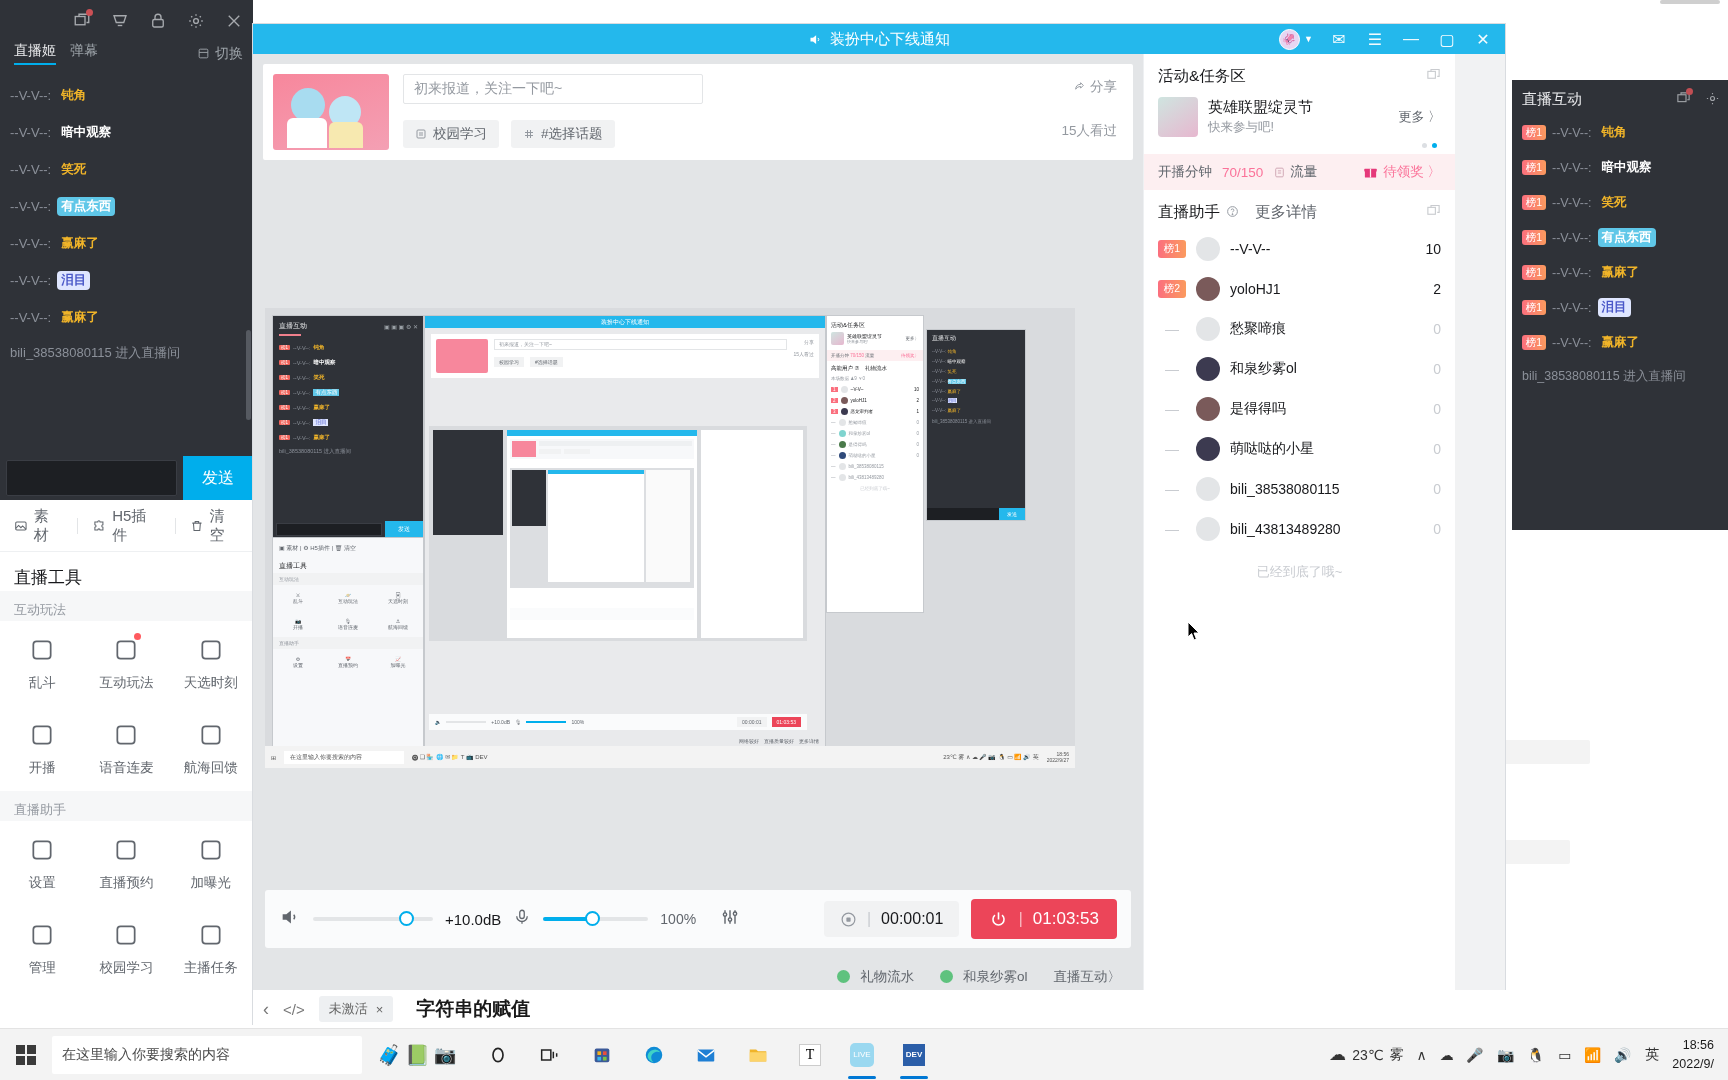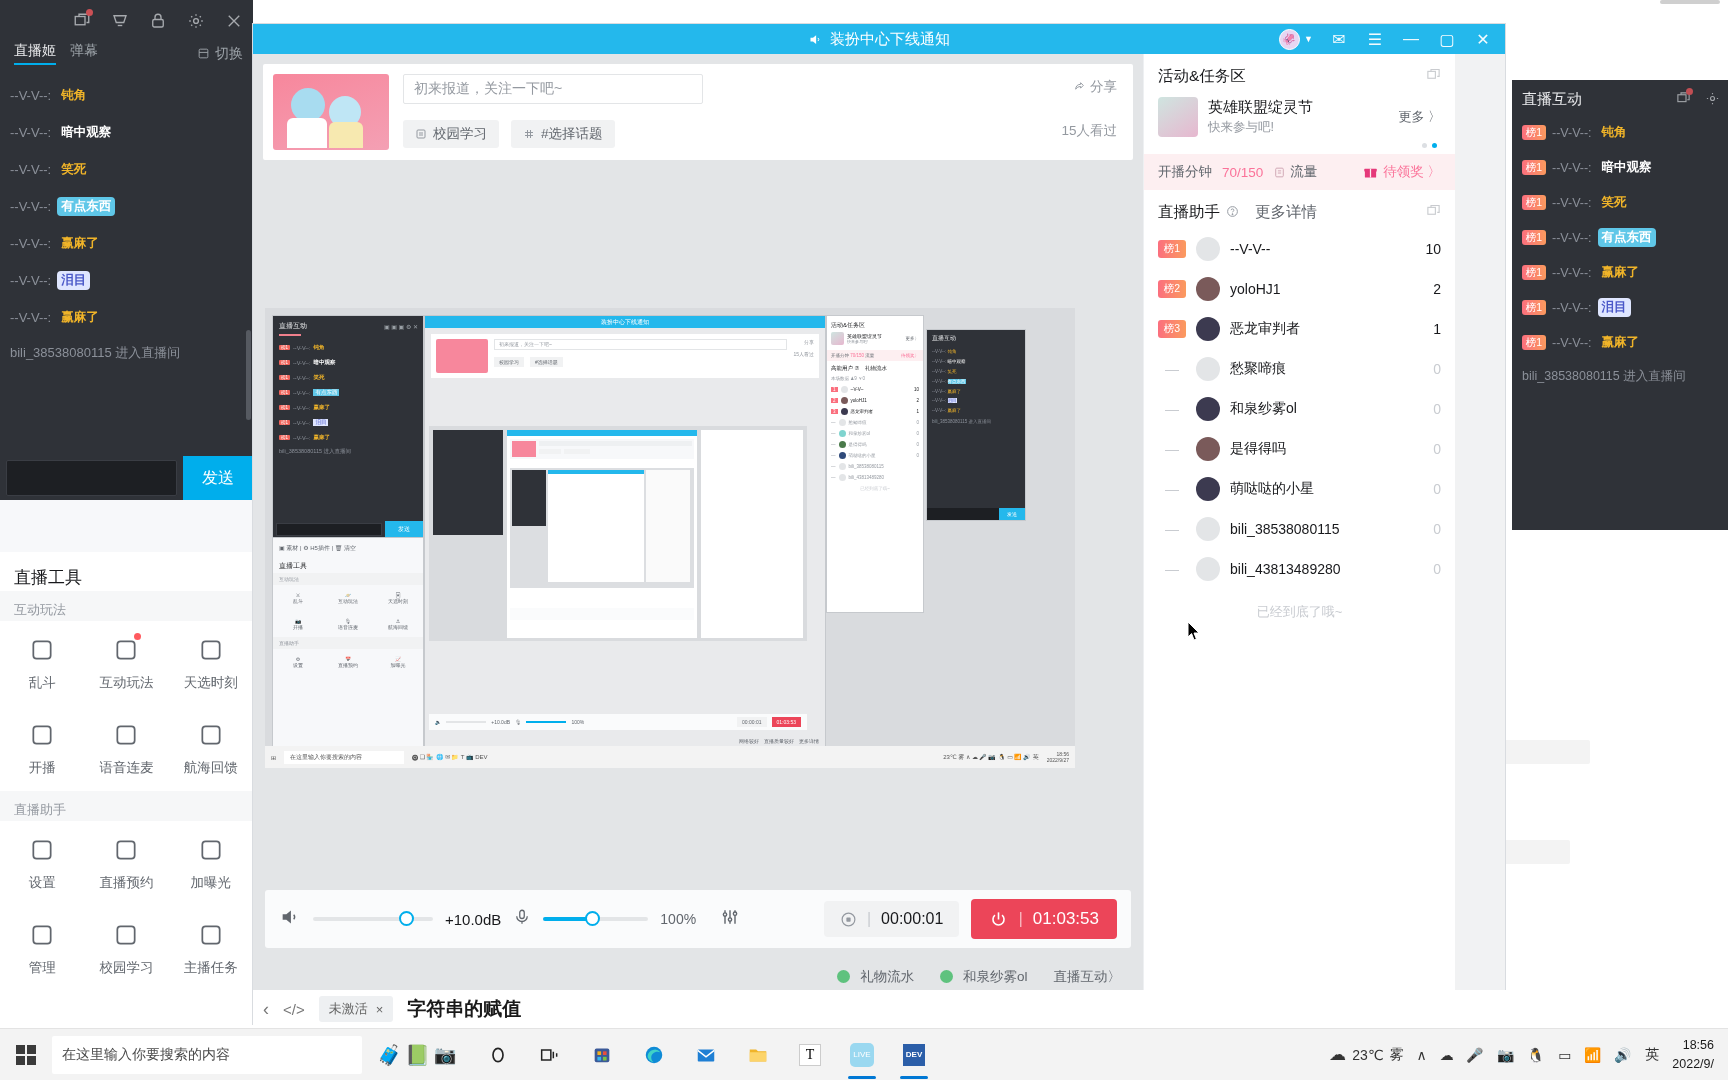--- a/index.html
+++ b/index.html
@@ -154,21 +154,21 @@
   #start { width:52px; display:flex; align-items:center; justify-content:center; }
   #tbsearch { width:310px; height:38px; background:#fff; border-radius:2px; display:flex; align-items:center; padding:0 10px; gap:8px; font-size:14px; color:#4a4a4a; }
   .tbapp { width:52px; height:52px; display:flex; align-items:center; justify-content:center; position:relative; }
   .tbapp.active::after { content:""; position:absolute; bottom:2px; left:12px; width:28px; height:3px; background:#0078d4; border-radius:2px; }
   #tray { margin-left:auto; display:flex; align-items:center; gap:13px; padding-right:8px; font-size:14px; color:#333; }
   #clock { text-align:right; font-size:12.5px; line-height:1.45; color:#1a1a1a; padding-right:6px; }
 
   
   #ed-tabbar { position:absolute; left:253px; bottom:52px; width:1475px; height:38px; background:#fff; display:flex; align-items:center; gap:14px; padding-left:10px; font-size:14px; color:#555; }
   .ed-tab { background:#eef0f2; border-radius:3px; padding:4px 10px; display:flex; gap:8px; align-items:center; color:#666; font-size:13px; }
-  #ed-title { font-size:19px; color:#1a1a1a; font-weight:bold; }
+  #ed-title { font-size:19px; color:#1a1a1a; font-weight:bold;margin-left:9px; }
   #cursor { position:absolute; left:1188px; top:622px; width:12px; height:18px; }
 </style>
 </head>
 <body>
 
 <div id="desktop">
   <div id="editor-bg">
     <div class="editor-line" style="left:1380px; top:740px; width:210px; height:24px;"></div>
     <div class="editor-line" style="left:1380px; top:840px; width:190px; height:24px;"></div>
     <div class="editor-line" style="left:1380px; top:885px; width:110px; height:18px;"></div>
@@ -261,20 +261,43 @@
       </div>
     <div class="sysmsg">bili_38538080115 进入直播间</div>
     <div id="chat-scroll"></div>
 
     <div id="left-send">
       <div class="box"></div>
       <div class="btn">发送</div>
     </div>
   </div>
 
+  <div id="left-toolbar">
+    <span class="ti">
+      <svg width="14" height="14" viewBox="0 0 24 24" fill="none" stroke="#61666d" stroke-width="1.8">
+          <rect x="3" y="5" width="18" height="14" rx="2"></rect>
+          <path d="M3 16l5-5 4 4 3-3 6 6"></path>
+        </svg>
+      <span>素材</span>
+    </span>
+    <span class="sep"></span>
+    <span class="ti">
+      <svg width="14" height="14" viewBox="0 0 24 24" fill="none" stroke="#61666d" stroke-width="1.8">
+          <path d="M5 5h5a2 2 0 114 0h5v5a2 2 0 100 4v5h-5a2 2 0 10-4 0H5v-5a2 2 0 100-4z"></path>
+        </svg>
+      <span>H5插件</span>
+    </span>
+    <span class="sep"></span>
+    <span class="ti">
+      <svg width="14" height="14" viewBox="0 0 24 24" fill="none" stroke="#61666d" stroke-width="1.8">
+          <path d="M4 7h16M9 7V4h6v3M6 7l1 13h10l1-13"></path>
+        </svg>
+      <span>清空</span>
+    </span>
+  </div>
 
   <div id="left-tools">
     <div class="tools-title">直播工具</div>
     <div class="tools-sub">互动玩法</div>
     <div class="tool-grid" id="tool-grid-1">
         <div class="tool">
           <span><svg viewBox="0 0 24 24" fill="none" stroke="#61666d" stroke-width="1.6" style="width: 26px; height: 26px;">
               <rect x="4" y="4" width="16" height="16" rx="3"></rect>
             </svg></span>
           <span>乱斗</span>
@@ -772,26 +795,20 @@
             <span class="rank">榜1</span>
             <span class="uav" style="background: rgb(227, 229, 231);"></span>
             <span class="uname">--V-V--</span>
             <span class="uval">10</span>
           </div>
           <div class="urow">
             <span class="rank">榜2</span>
             <span class="uav" style="background: rgb(122, 90, 90);"></span>
             <span class="uname">yoloHJ1</span>
             <span class="uval">2</span>
-          </div>
-          <div class="urow">
-            <span class="rank">榜3</span>
-            <span class="uav" style="background: rgb(60, 58, 80);"></span>
-            <span class="uname">恶龙审判者</span>
-            <span class="uval">1</span>
           </div>
           <div class="urow">
             <span class="rank dash">—</span>
             <span class="uav" style="background: rgb(227, 229, 231);"></span>
             <span class="uname">愁聚啼痕</span>
             <span class="uval zero">0</span>
           </div>
           <div class="urow">
             <span class="rank dash">—</span>
             <span class="uav" style="background: rgb(60, 58, 80);"></span>

